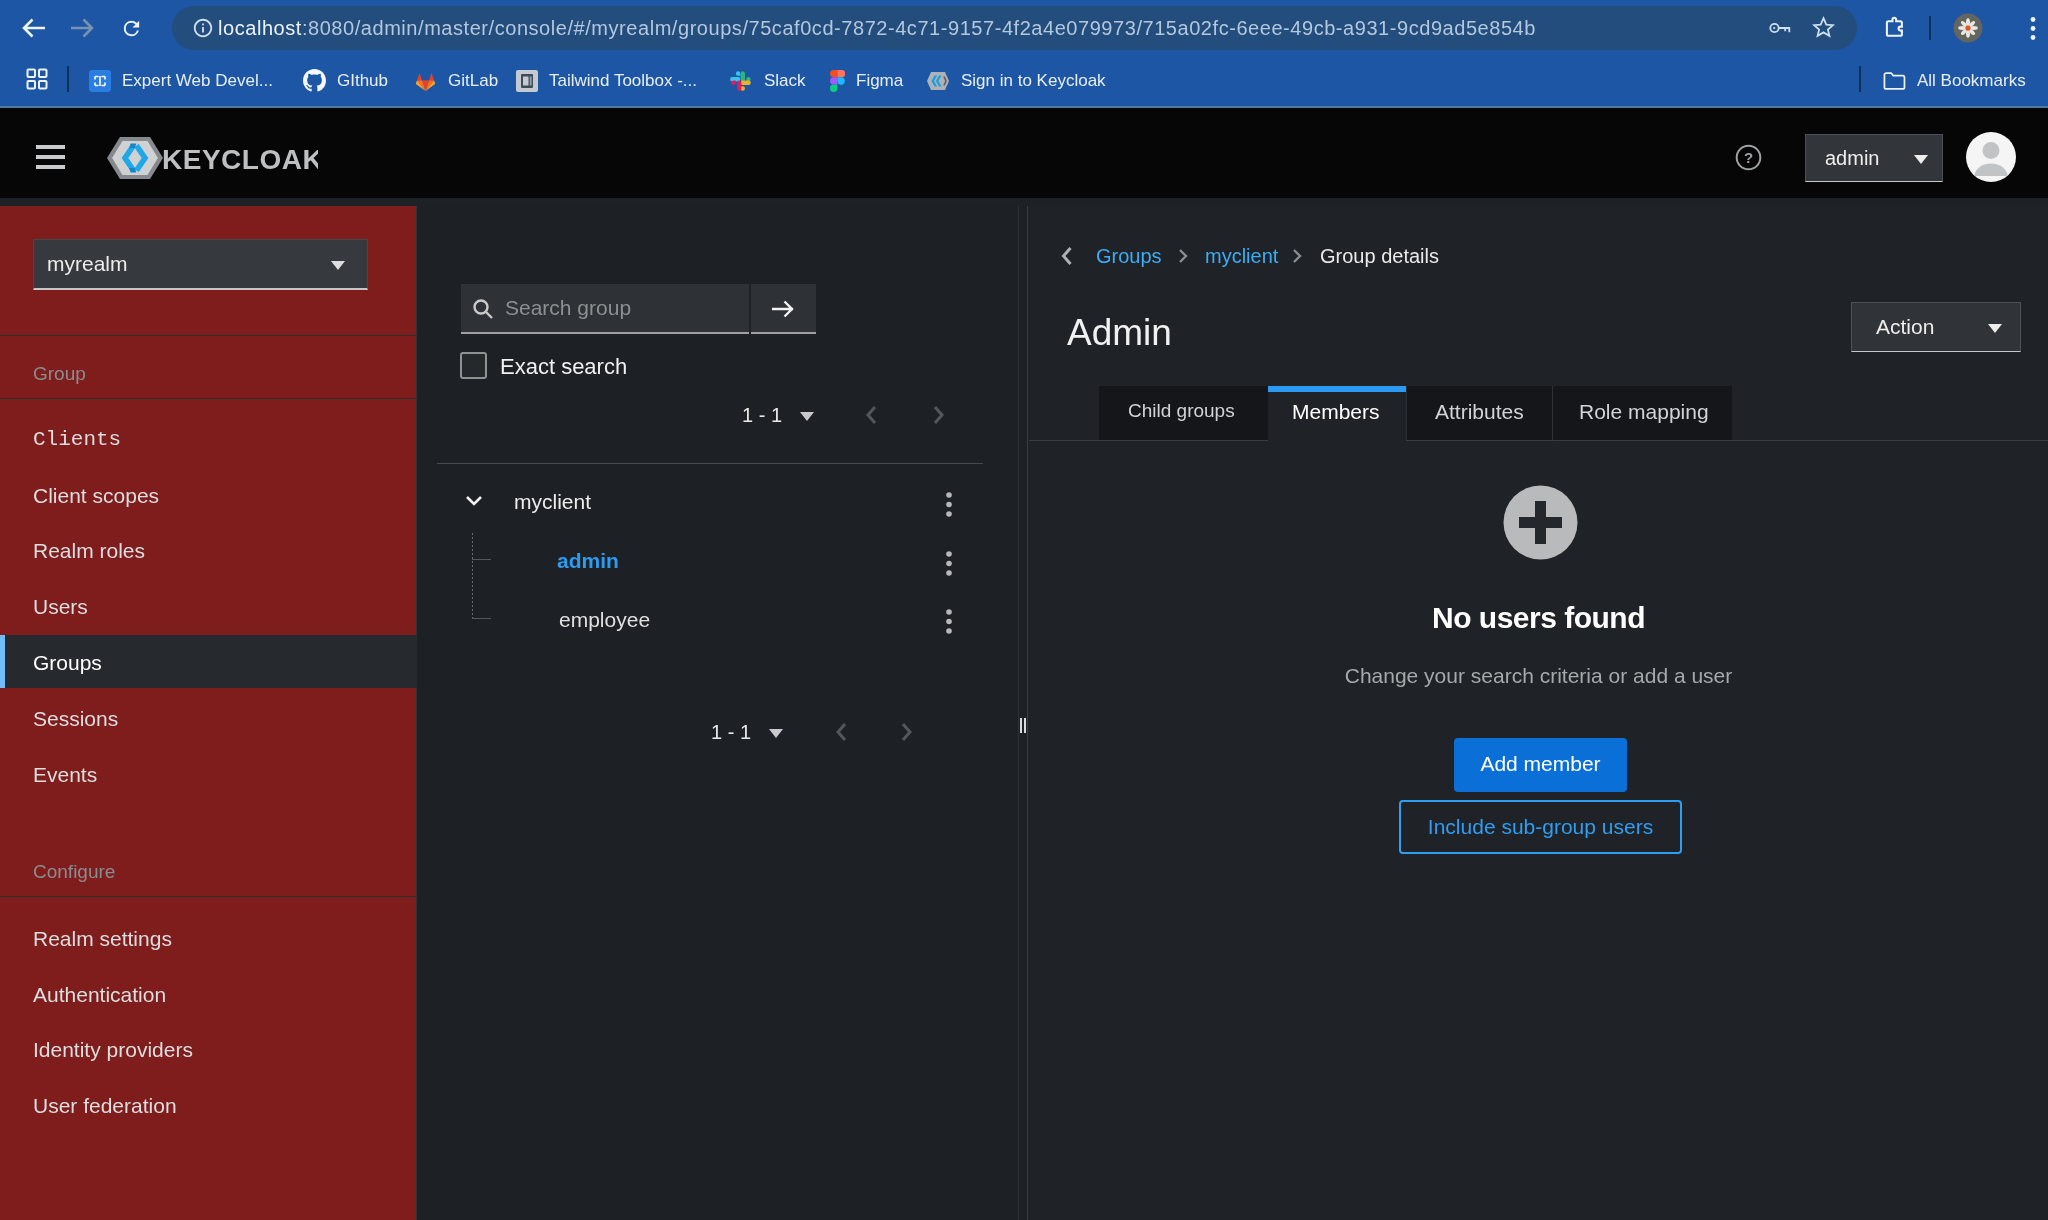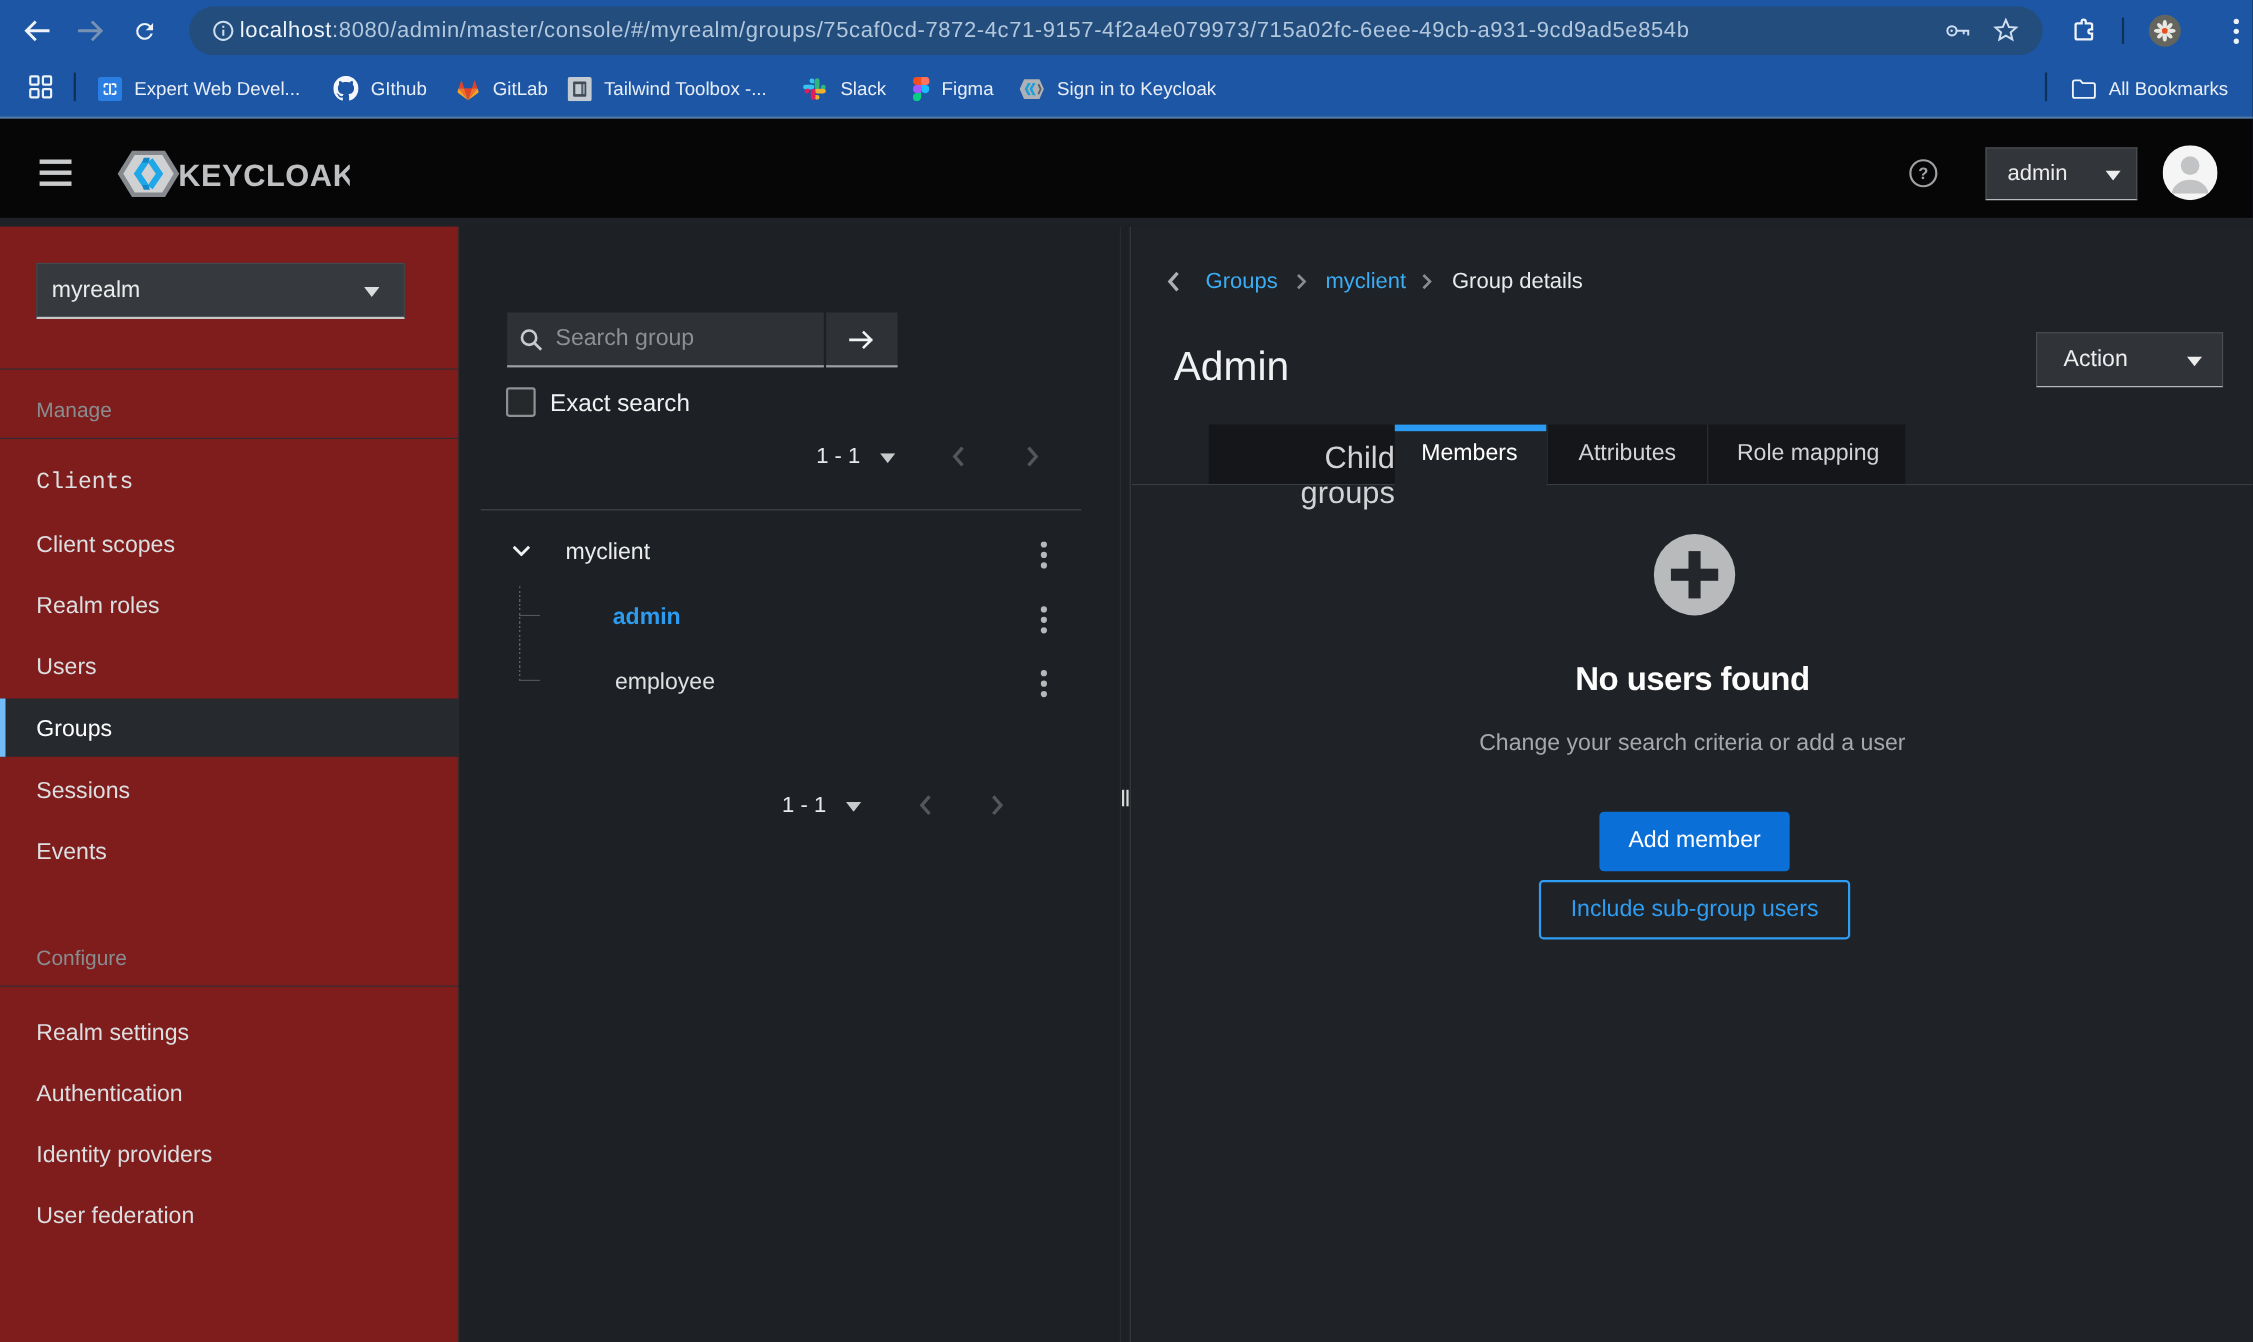--- a/index.html
+++ b/index.html
@@ -222,21 +222,21 @@
 
   <div id="sidebar">
 
     <div class="abs" style="left:33px; top:33px; width:335px; height:51px; background:#36393d; border:1px solid #45484c; border-bottom:2px solid #c5c7c9;">
       <span style="position:absolute; left:13px; top:12px; font-size:21px; color:#eaebec;">myrealm</span>
       <svg style="position:absolute; right:22px; top:21px;" width="14" height="9" viewBox="0 0 14 9">
           <path d="M0 0h14L7 9z" fill="#dcdddf"></path>
         </svg>
     </div>
     <div class="sidediv" style="top:129px;"></div>
-    <div class="grouplbl" style="top:157px;">Manage</div>
+    <div class="grouplbl" style="top:157px;">Group</div>
     <div class="sidediv" style="top:192px;"></div>
     <div class="navitem" style="top:222px;font-family:Liberation Mono, monospace;">Clients</div>
     <div class="navitem" style="top:278px;">Client scopes</div>
     <div class="navitem" style="top:333px;">Realm roles</div>
     <div class="navitem" style="top:389px;">Users</div>
     <div class="abs" style="left:0; top:429px; width:417px; height:53px; background:#26292d; border-left:5px solid #73bcf7;"></div>
     <div class="navitem" style="top:445px; color:#fff;">Groups</div>
     <div class="navitem" style="top:501px;">Sessions</div>
     <div class="navitem" style="top:557px;">Events</div>
     <div class="grouplbl" style="top:655px;">Configure</div>
@@ -340,21 +340,21 @@
 
     <div class="abs" style="left:822px; top:96px; width:170px; height:50px; background:#303338; border:1px solid #4c4f53; border-bottom:1px solid #c6c8ca;">
       <span style="position:absolute; left:24px; top:12px; font-size:21px; color:#ededee;">Action</span>
       <svg style="position:absolute; right:18px; top:21px;" width="14" height="9" viewBox="0 0 14 9">
           <path d="M0 0h14L7 9z" fill="#ededee"></path>
         </svg>
     </div>
 
     <div class="abs" style="left:0; top:234px; width:1019px; height:1px; background:#3a3d41;"></div>
     <div class="abs" style="left:70px; top:180px; width:169px; height:55px; background:#141619; border-bottom:1px solid #3a3d41;">
-      <span style="position:absolute; left:29px; top:14px; font-size:28px; color:#d2d3d5;text-align:right;">Child groups</span>
+      <span style="position:absolute; left:29px; top:14px; font-size:19px; color:#d2d3d5;text-align:right;">Child groups</span>
     </div>
     <div class="abs" style="left:239px; top:180px; width:138px; height:55px; background:#1f2226; border-top:6px solid #2b9af3;">
       <span style="position:absolute; left:24px; top:8px; font-size:21px; color:#fff;">Members</span>
     </div>
     <div class="abs" style="left:377px; top:180px; width:146px; height:55px; background:#141619; border-bottom:1px solid #3a3d41; border-left:1px solid #2e3134;">
       <span style="position:absolute; left:28px; top:14px; font-size:21px; color:#d2d3d5;">Attributes</span>
     </div>
     <div class="abs" style="left:523px; top:180px; width:180px; height:55px; background:#141619; border-bottom:1px solid #3a3d41; border-left:1px solid #2e3134;">
       <span style="position:absolute; left:26px; top:14px; font-size:21px; color:#d2d3d5;">Role mapping</span>
     </div>

